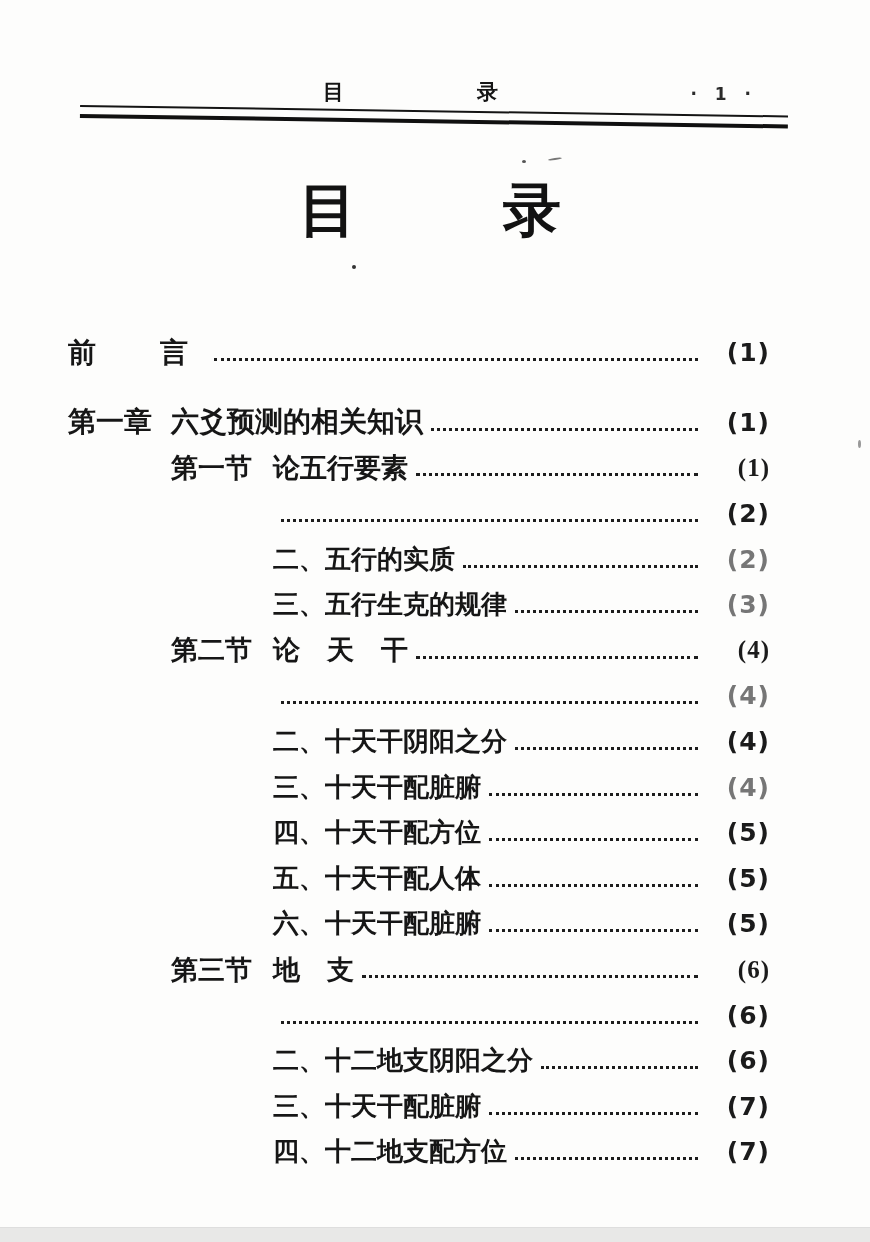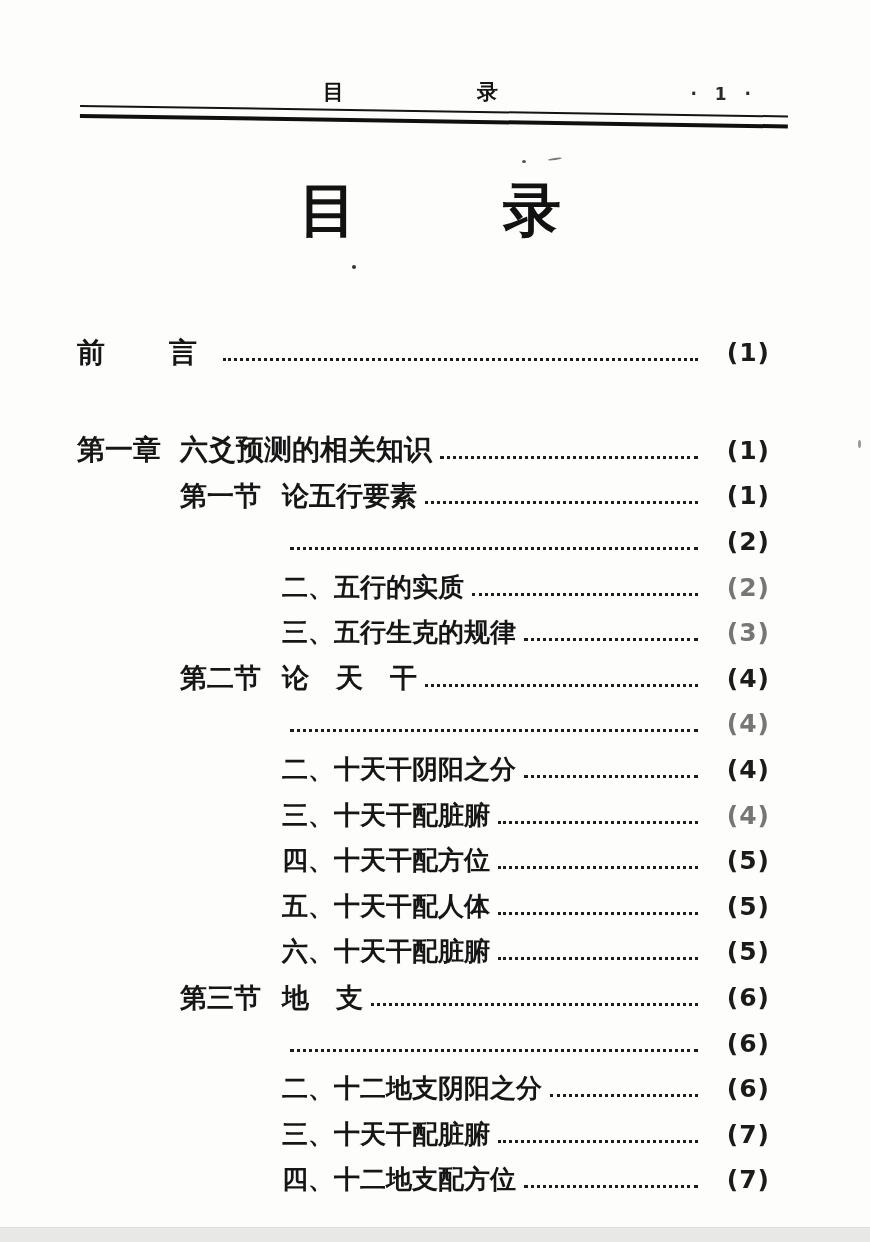--- a/index.html
+++ b/index.html
@@ -30,30 +30,30 @@
     transform:rotate(0.85deg);transform-origin:left center;
   }
   
   .page-title{
     position:absolute;top:172px;left:0;width:100%;
     text-align:center;font-size:58px;font-weight:bold;color:#121212;
     letter-spacing:10px;white-space:pre;
   }
   
   .toc{
-    position:absolute;top:330px;left:77px;right:100px;
+    position:absolute;top:330px;left:68px;right:100px;
   }
   .toc-row{
     display:flex;align-items:center;height:45.6px;
     font-weight:bold;white-space:nowrap;
   }
-  .toc-row.lvl-chapter{margin-top:52px;}
+  .toc-row.lvl-chapter{margin-top:24px;}
   .toc-row.lvl-front  {font-size:28px;}
   .toc-row.lvl-chapter{font-size:28px;}
-  .toc-row.lvl-section{font-size:27px;padding-left:0;}
+  .toc-row.lvl-section{font-size:27px;padding-left:0;font-family:Liberation Serif, serif;}
   .toc-row.lvl-item   {font-size:26px;padding-left:205px;}
   .toc-num{display:inline-block;}
   .lvl-front   .toc-num{letter-spacing:18px;}
   .lvl-chapter .toc-num{width:103px;}
   .lvl-section .toc-num{margin-left:103px;width:102px;}
   .toc-title{display:inline-block;}
   .leader{
     flex:1;min-width:18px;margin:0 10px 0 8px;
     border-bottom:3.4px dotted #1d1d1d;
     position:relative;top:7px;

